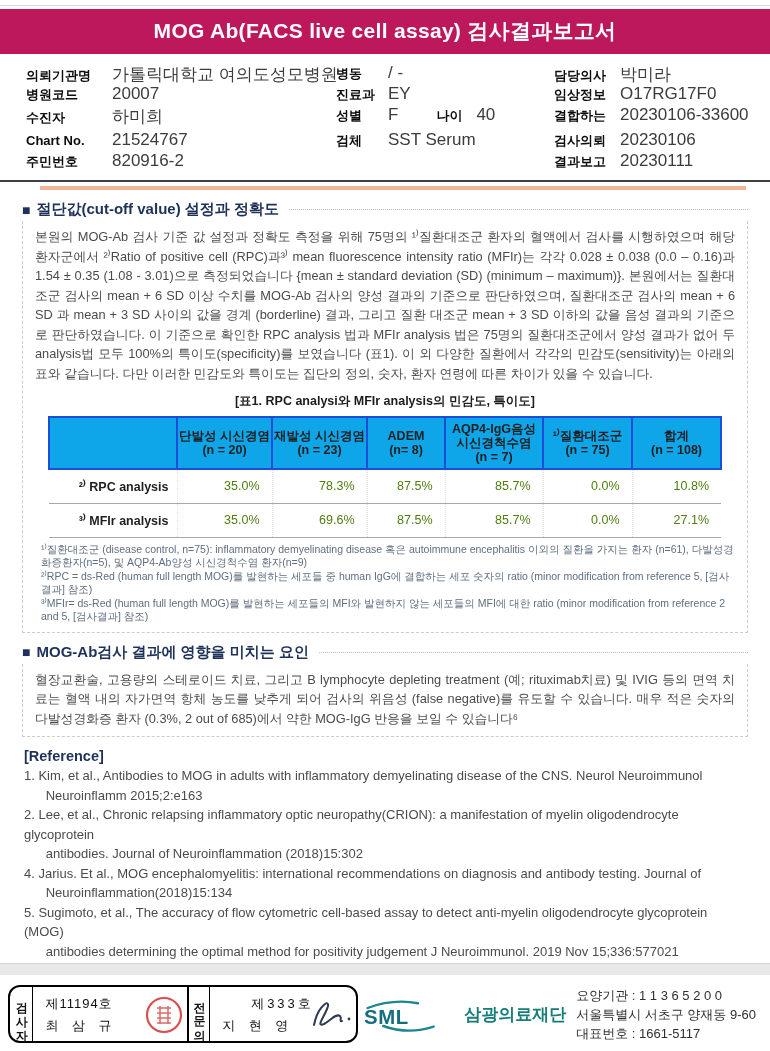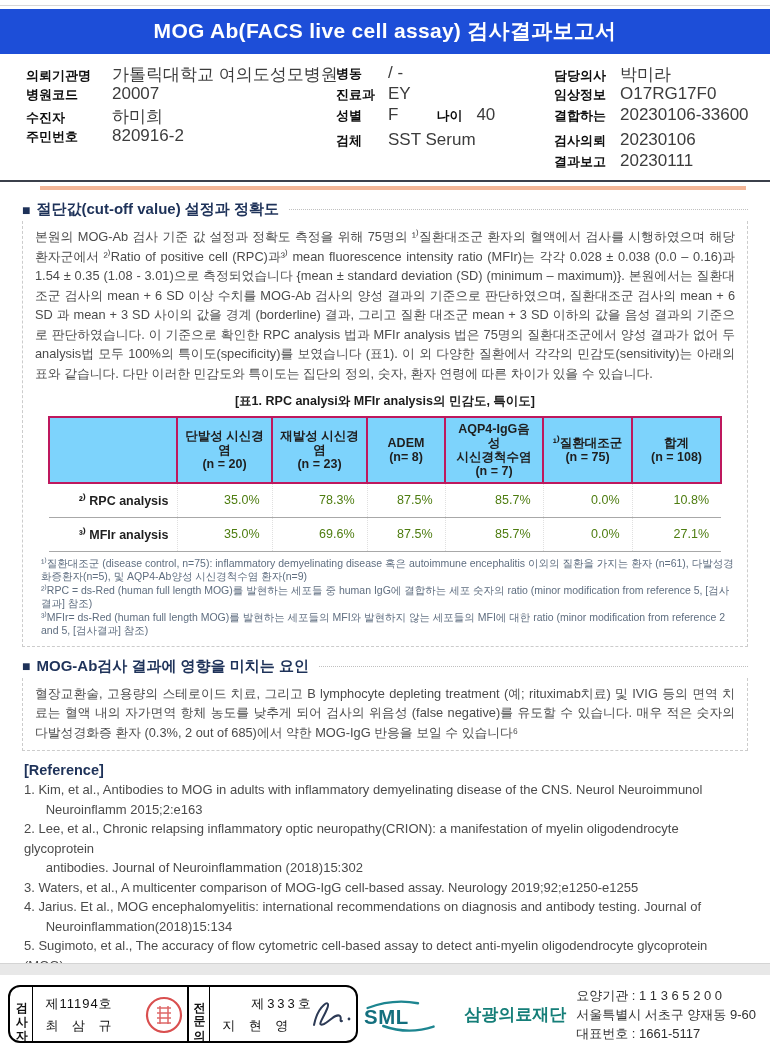--- a/index.html
+++ b/index.html
@@ -7,21 +7,21 @@
   body {
     font-family: "Liberation Sans", sans-serif;
     background: #ffffff;
     color: #333;
     position: relative;
     overflow: hidden;
   }
   .top-strip { height: 6px; background:#fff; border-bottom: 1px solid #d8d8d8; }
   .banner {
     margin-top: 3px;
-    background: #1d4ed8;
+    background: #be185d;
     color: #fff;
     text-align: center;
     font-size: 21px;
     font-weight: bold;
     letter-spacing: 0.3px;
     padding: 8px 0 9px;
   }
   
   .patient {
     display: grid;
@@ -66,23 +66,23 @@
     margin: 10px 0 6px;
   }
   table.res {
     border-collapse: collapse;
     margin: 0 auto;
     width: 672px;
     font-size: 12.5px;
     table-layout: fixed;
   }
   table.res th {
-    background: #7dd3fc;
-    border: 2px solid #be185d;
-    padding: 4px 6px;
+    background: #0ea5e9;
+    border: 2px solid #1d4ed8;
+    padding: 4px 0;
     font-weight: bold;
     color: #1f1f1f;
     white-space: pre-line;
     text-align: center;
     vertical-align: middle;
     line-height: 14px;
     height: 50px;
   }
   table.res td {
     border-bottom: 1px solid #a8a8a8;
@@ -156,20 +156,24 @@
       <span class="lbl">의뢰기관명</span>
       <span class="val">가톨릭대학교 여의도성모병원</span>
     </div>
     <div class="info-row">
       <span class="lbl">병원코드</span>
       <span class="val">20007</span>
     </div>
     <div class="info-row">
       <span class="lbl">수진자</span>
       <span class="val">하미희</span>
+    </div>
+    <div class="info-row gap">
+      <span class="lbl">Chart No.</span>
+      <span class="val">21524767</span>
     </div>
     <div class="info-row">
       <span class="lbl">주민번호</span>
       <span class="val">820916-2</span>
     </div>
   </div>
   <div class="c2">
     <div class="info-row">
       <span class="lbl">병동</span>
       <span class="val">/ -</span>
@@ -294,21 +298,20 @@
   <div class="para">혈장교환술, 고용량의 스테로이드 치료, 그리고 B lymphocyte depleting treatment (예; rituximab치료) 및 IVIG 등의 면역 치료는 혈액 내의 자가면역 항체 농도를 낮추게 되어 검사의 위음성 (false negative)를 유도할 수 있습니다. 매우 적은 숫자의 다발성경화증 환자 (0.3%, 2 out of 685)에서 약한 MOG-IgG 반응을 보일 수 있습니다⁶</div>
 </div>
 
 <div class="ref-head">[Reference]</div>
 
 <div class="refs">
   <div class="ref">1. Kim, et al., Antibodies to MOG in adults with inflammatory demyelinating disease of the CNS. Neurol Neuroimmunol
       Neuroinflamm 2015;2:e163</div>
   <div class="ref">2. Lee, et al., Chronic relapsing inflammatory optic neuropathy(CRION): a manifestation of myelin oligodendrocyte glycoprotein
       antibodies. Journal of Neuroinflammation (2018)15:302</div>
-  <div class="ref">3. Waters, et al., A multicenter comparison of MOG-IgG cell-based assay. Neurology 2019;92;e1250-e1255</div>
   <div class="ref">4. Jarius. Et al., MOG encephalomyelitis: international recommendations on diagnosis and antibody testing. Journal of
       Neuroinflammation(2018)15:134</div>
   <div class="ref">5. Sugimoto, et al., The accuracy of flow cytometric cell-based assay to detect anti-myelin oligodendrocyte glycoprotein (MOG)
       antibodies determining the optimal method for positivity judgement J Neuroimmunol. 2019 Nov 15;336:577021</div>
   <div class="ref">6. Cobo-Calvo, et al., Frequency of myelin oligodendrocyte glycoprotein antibody in multiple sclerosis: A multicenter
 cross-sectional
       study Neurol Neuroimmunol Neuroinflamm. 2019 Dec 13;7(2):e649.</div>
 </div>
 
 <div class="closing" style="margin-left:24px;">검사실자체개발검사로, 성능평가를 완료하였습니다.</div>

